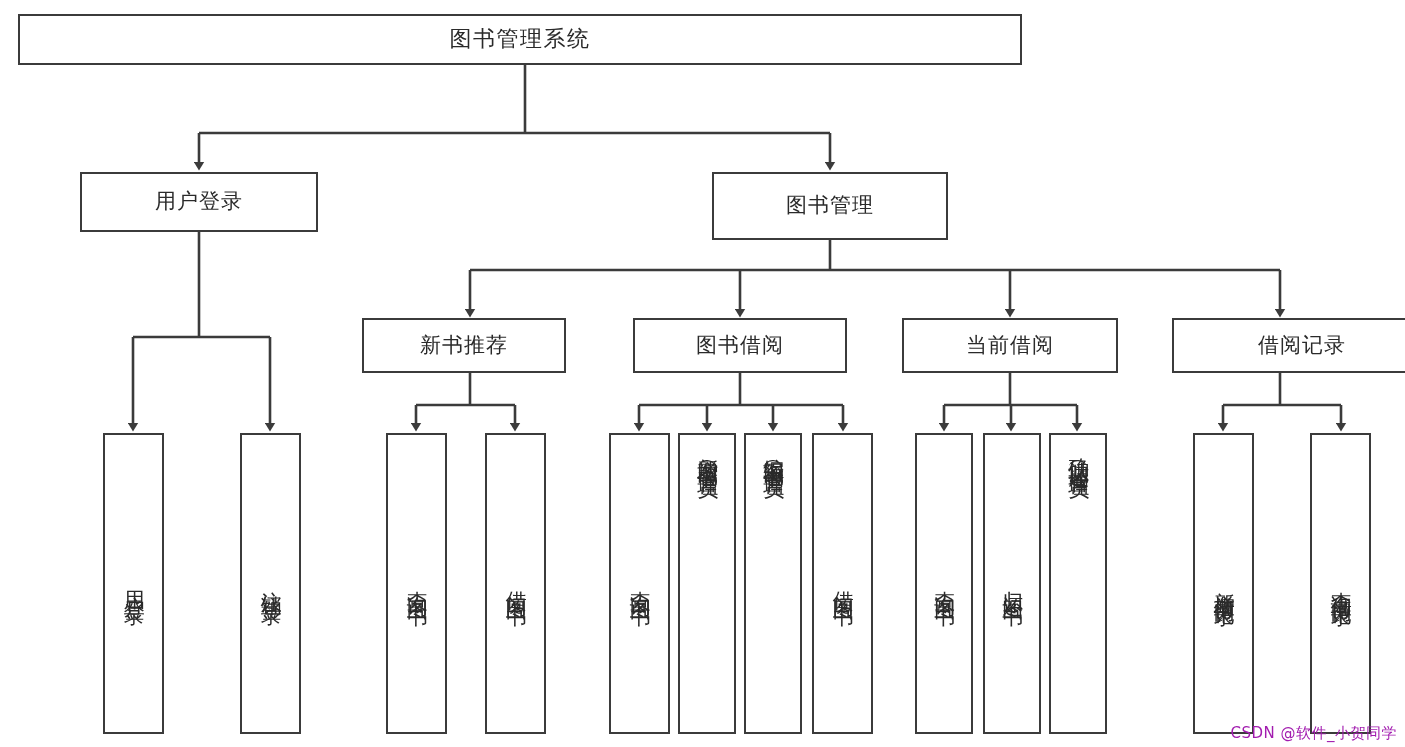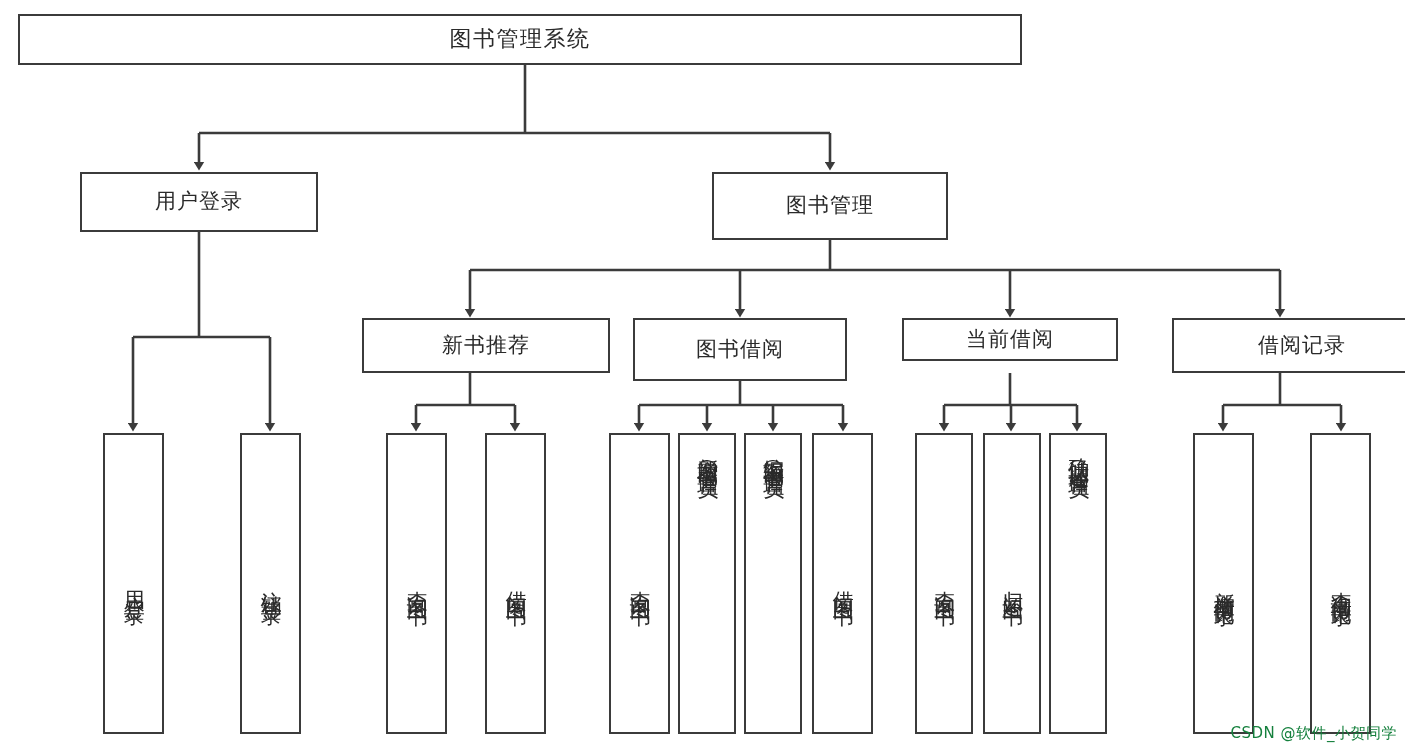--- a/index.html
+++ b/index.html
@@ -58,21 +58,21 @@
     letter-spacing:5px;
   }
   .node.v.tall .lbl{ letter-spacing:3px; }
   .node.v.top{ align-items:flex-start; }
 
   .watermark{
     position:absolute;
     right:8px;
     bottom:4px;
     font-size:15px;
-    color:#15803d;
+    color:#a21caf;
     letter-spacing:0.5px;
     white-space:nowrap;
     z-index:3;
   }
 </style>
 </head>
 <body>
 
 <div id="canvas">
 
@@ -130,27 +130,27 @@
     <span class="lbl">图书管理系统</span>
   </div>
 
   <div class="node h" style="left:80px; top:172px; width:238px; height:60px;">
     <span class="lbl">用户登录</span>
   </div>
   <div class="node h" style="left:712px; top:172px; width:236px; height:68px;">
     <span class="lbl">图书管理</span>
   </div>
 
-  <div class="node h" style="left:362px; top:318px; width:248px; height:55px;">
+  <div class="node h" style="left:362px; top:318px; width:204px; height:55px;">
     <span class="lbl">新书推荐</span>
   </div>
-  <div class="node h" style="left:633px; top:318px; width:214px; height:63px;">
+  <div class="node h" style="left:633px; top:318px; width:214px; height:55px;">
     <span class="lbl">图书借阅</span>
   </div>
-  <div class="node h" style="left:902px; top:318px; width:216px; height:43px;text-align:right;">
+  <div class="node h" style="left:902px; top:318px; width:216px; height:55px;text-align:right;">
     <span class="lbl">当前借阅</span>
   </div>
   <div class="node h" style="left:1172px; top:318px; width:260px; height:55px;">
     <span class="lbl">借阅记录</span>
   </div>
 
   <div class="node v" style="left:103px; top:433px; width:61px; height:301px;">
     <span class="lbl">用户登录</span>
   </div>
   <div class="node v" style="left:240px; top:433px; width:61px; height:301px;">

